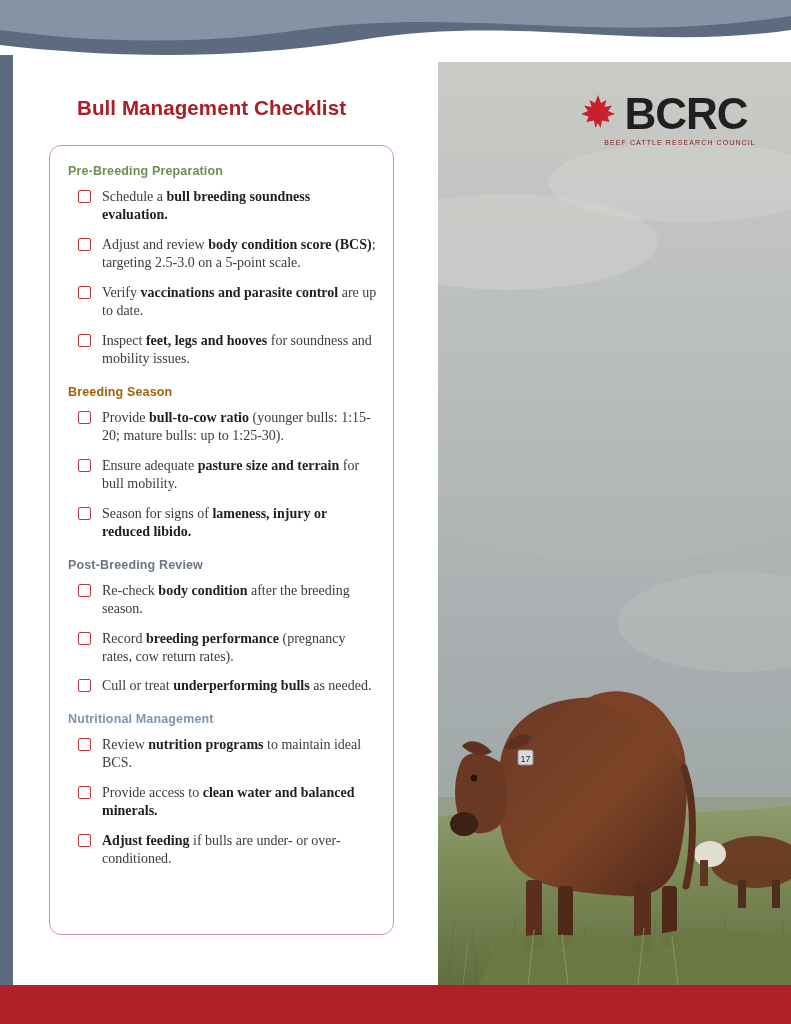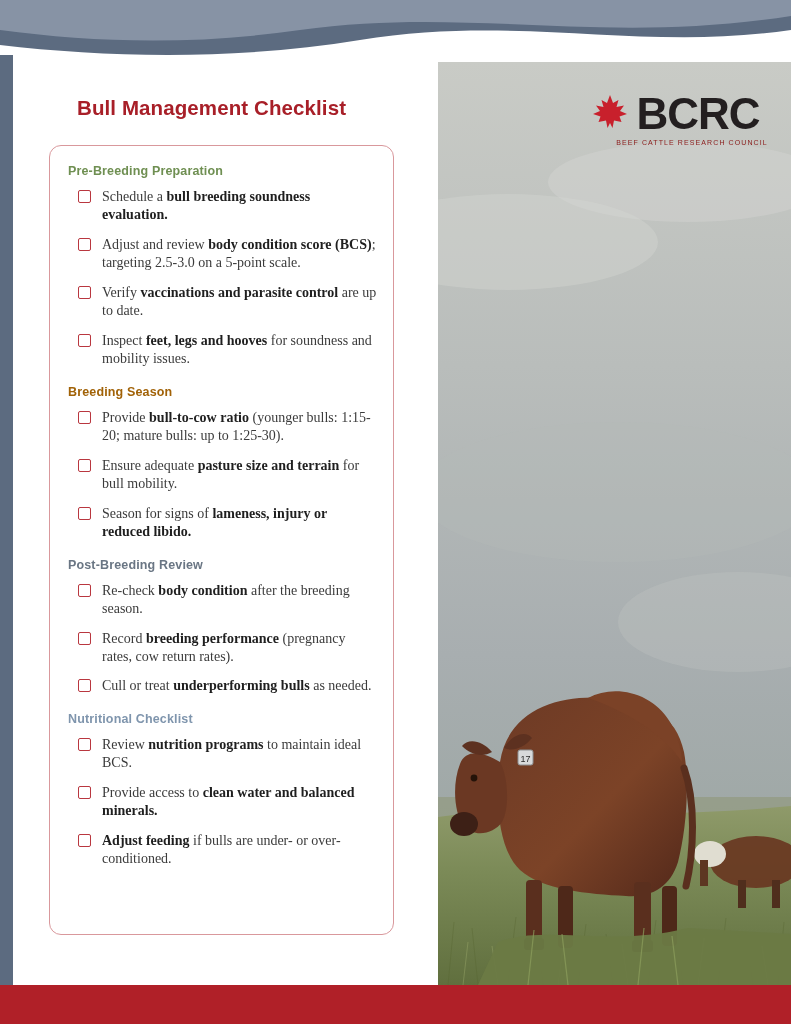--- a/index.html
+++ b/index.html
@@ -53,21 +53,21 @@
     width: 353px;
     height: 923px;
     overflow: hidden;
     background: #9aa3a8;
   }
   .photo-svg { display: block; }
 
   .logo-wrap {
     position: absolute;
     top: 30px;
-    left: 122px;
+    left: 110px;
     width: 230px;
     text-align: center;
     user-select: none;
   }
   .logo-row {
     display: flex;
     align-items: center;
     justify-content: center;
     gap: 6px;
   }
@@ -336,21 +336,21 @@
           <div class="item">
             <span class="checkbox"></span>
             <span class="item-text"><span>Record </span><b>breeding performance</b><span> (pregnancy rates, cow return rates).</span></span>
           </div>
           <div class="item">
             <span class="checkbox"></span>
             <span class="item-text"><span>Cull or treat </span><b>underperforming bulls</b><span> as needed.</span></span>
           </div>
         </div>
         <div class="section">
-          <div class="section-head blue">Nutritional Checklist</div>
+          <div class="section-head blue">Nutritional Management</div>
           <div class="item">
             <span class="checkbox"></span>
             <span class="item-text"><span>Review </span><b>nutrition programs</b><span> to maintain ideal BCS.</span></span>
           </div>
           <div class="item">
             <span class="checkbox"></span>
             <span class="item-text"><span>Provide access to </span><b>clean water and balanced minerals.</b></span>
           </div>
           <div class="item">
             <span class="checkbox"></span>

